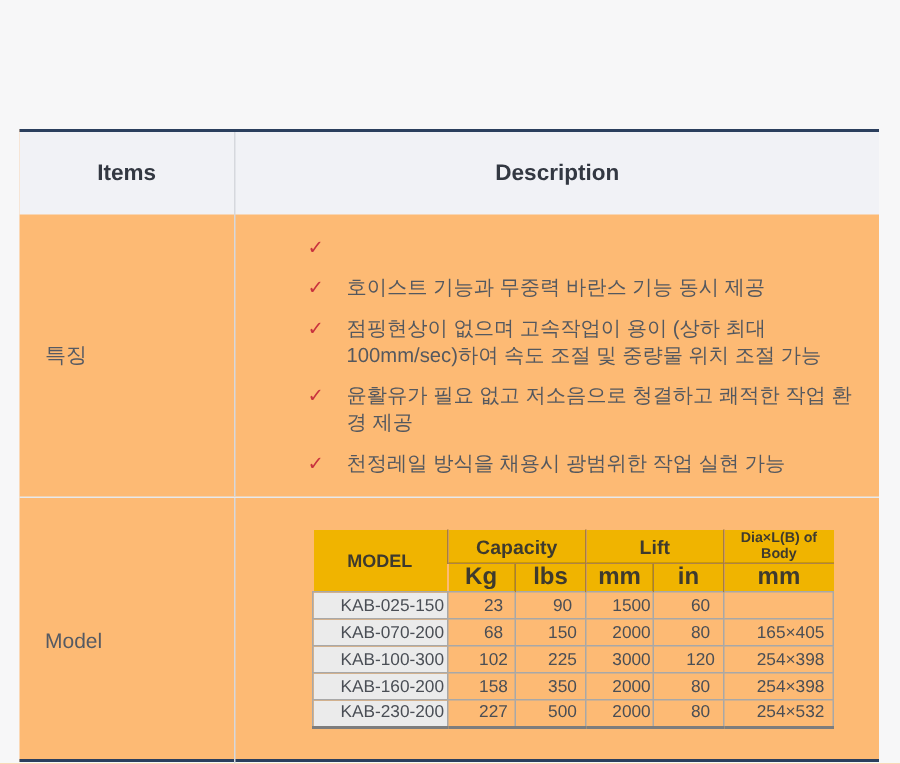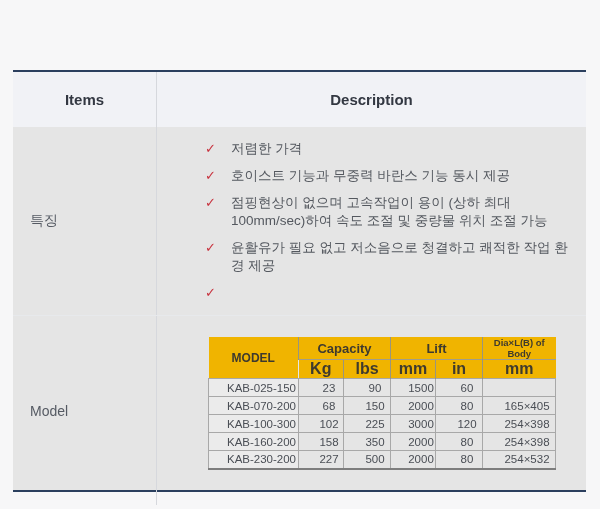--- a/index.html
+++ b/index.html
@@ -14,22 +14,22 @@
   *{box-sizing:border-box;}
   html,body{margin:0;padding:0;}
   body{
     width:600px;height:509px;
     background:var(--page-bg);
     font-family:"Liberation Sans","DejaVu Sans",sans-serif;
     overflow:hidden;
   }
   .page{position:relative;width:600px;height:509px;}
   .spec-table{
-    position:absolute;left:13px;top:70px;width:573px;height:422px;
-    background:#e5e5e5;
+    position:absolute;left:13px;top:86px;width:573px;height:422px;
+    background:#fdba74;
     border-top:2px solid var(--navy);
     border-bottom:2px solid var(--navy);
   }
   .thead{display:flex;height:55px;background:var(--header-bg);}
   .th{
     display:flex;align-items:center;justify-content:center;
     font-size:15px;font-weight:bold;color:#333842;
   }
   .th.items{width:144px;border-right:1px solid var(--divider);}
   .th.desc{flex:1;text-align:right;}
@@ -91,38 +91,38 @@
       <div class="th items">Items</div>
       <div class="th desc">Description</div>
     </div>
 
     <div class="row features-row">
       <div class="cell-label">특징</div>
       <div class="cell-content">
         <ul class="features" id="features-list">
             <li>
               <span class="check">✓</span>
-              <span class="feat-text">저렴한 가격</span>
             </li>
             <li>
               <span class="check">✓</span>
               <span class="feat-text">호이스트 기능과 무중력 바란스 기능 동시 제공</span>
             </li>
             <li>
               <span class="check">✓</span>
               <span class="feat-text">점핑현상이 없으며 고속작업이 용이 (상하 최대
 100mm/sec)하여 속도 조절 및 중량물 위치 조절 가능</span>
             </li>
             <li>
               <span class="check">✓</span>
               <span class="feat-text">윤활유가 필요 없고 저소음으로 청결하고 쾌적한 작업 환
 경 제공</span>
             </li>
             <li>
               <span class="check">✓</span>
+              <span class="feat-text">천정레일 방식을 채용시 광범위한 작업 실현 가능</span>
             </li>
           </ul>
       </div>
     </div>
 
     <div class="row model-row">
       <div class="cell-label">Model</div>
       <div class="cell-content">
         <table class="model-specs">
           <colgroup>

